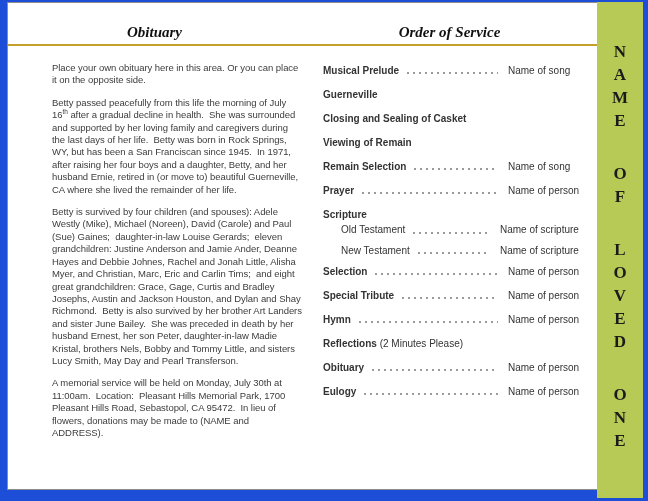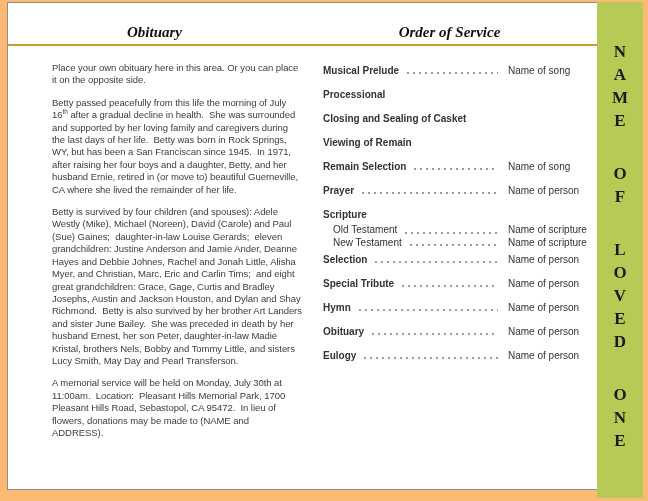--- a/index.html
+++ b/index.html
@@ -1,17 +1,17 @@
 <!DOCTYPE html>
 <html><head>
 <meta charset="utf-8">
 <style>
   html,body { margin:0; padding:0; background:#ffffff; }
   .canvas {
-    position:relative; width:648px; height:501px; background:#fdba74;
+    position:relative; width:648px; height:501px; background:#1d4ed8;
     font-family:"Liberation Sans", sans-serif; overflow:hidden;
   }
   .page {
     position:absolute; left:7px; top:2px; width:636px; height:488px;
     box-sizing:border-box; border:1px solid #8d8d8d; background:#ffffff;
   }
   .page-inner { width:590px; }
   .hdr-row {
     display:flex; align-items:flex-end; height:41px; width:590px;
     border-bottom:2px solid #c4a02d;
@@ -37,21 +37,21 @@
   }
   .svc-label { font-weight:bold; white-space:pre; }
   .svc-note { white-space:pre; font-weight:normal; }
   .leader {
     flex:1; height:2px; margin:0 10px 3px 8px;
     background-image:radial-gradient(circle at 1px 1px, #9b9b9b 0.9px, rgba(0,0,0,0) 1px);
     background-size:6px 2px; background-repeat:repeat-x;
   }
   .svc-value { width:76px; flex-shrink:0; white-space:nowrap; }
   .svc-group { margin:-8px 0 4px 0; }
-  .svc-row.sub { margin:0; padding-left:10px; line-height:12.5px; }
+  .svc-row.sub { margin:8px; padding-left:10px; line-height:12.5px; }
   .svc-row.sub .svc-label { font-weight:normal; }
   .sidebar {
     position:absolute; left:597px; top:2px; width:46px; height:496px;
     box-sizing:border-box; padding-top:38px; text-align:center;
   }
   .sb-word { margin-bottom:30px; }
   .sb-letter {
     font-family:"Liberation Serif", serif; font-weight:bold;
     font-size:17px; line-height:23px; color:#1b1b1b;
   }
@@ -73,21 +73,21 @@
             <p class="para"><span>Betty is survived by four children (and spouses): Adele Westly (Mike), Michael (Noreen), David (Carole) and Paul (Sue) Gaines;  daughter-in-law Louise Gerards;  eleven grandchildren: Justine Anderson and Jamie Ander, Deanne Hayes and Debbie Johnes, Rachel and Jonah Little, Alisha Myer, and Christian, Marc, Eric and Carlin Tims;  and eight great grandchildren: Grace, Gage, Curtis and Bradley Josephs, Austin and Jackson Houston, and Dylan and Shay Richmond.  Betty is also survived by her brother Art Landers and sister June Bailey.  She was preceded in death by her husband Ernest, her son Peter, daughter-in-law Madie Kristal, brothers Nels, Bobby and Tommy Little, and sisters Lucy Smith, May Day and Pearl Transferson.</span></p>
             <p class="para"><span>A memorial service will be held on Monday, July 30th at 11:00am.  Location:  Pleasant Hills Memorial Park, 1700 Pleasant Hills Road, Sebastopol, CA 95472.  In lieu of flowers, donations may be made to (NAME and ADDRESS).</span></p>
           </div>
         <div class="col-right">
             <div class="svc-row">
               <span class="svc-label">Musical Prelude</span>
               <span class="leader"></span>
               <span class="svc-value">Name of song</span>
             </div>
             <div class="svc-row">
-              <span class="svc-label">Processional</span>
+              <span class="svc-label">Guerneville</span>
             </div>
             <div class="svc-row">
               <span class="svc-label">Closing and Sealing of Casket</span>
             </div>
             <div class="svc-row">
               <span class="svc-label">Viewing of Remain</span>
             </div>
             <div class="svc-row">
               <span class="svc-label">Remain Selection</span>
               <span class="leader"></span>
@@ -122,20 +122,24 @@
               <span class="svc-label">Special Tribute</span>
               <span class="leader"></span>
               <span class="svc-value">Name of person</span>
             </div>
             <div class="svc-row">
               <span class="svc-label">Hymn</span>
               <span class="leader"></span>
               <span class="svc-value">Name of person</span>
             </div>
             <div class="svc-row">
+              <span class="svc-label">Reflections</span>
+              <span class="svc-note"> (2 Minutes Please)</span>
+            </div>
+            <div class="svc-row">
               <span class="svc-label">Obituary</span>
               <span class="leader"></span>
               <span class="svc-value">Name of person</span>
             </div>
             <div class="svc-row">
               <span class="svc-label">Eulogy</span>
               <span class="leader"></span>
               <span class="svc-value">Name of person</span>
             </div>
           </div>

